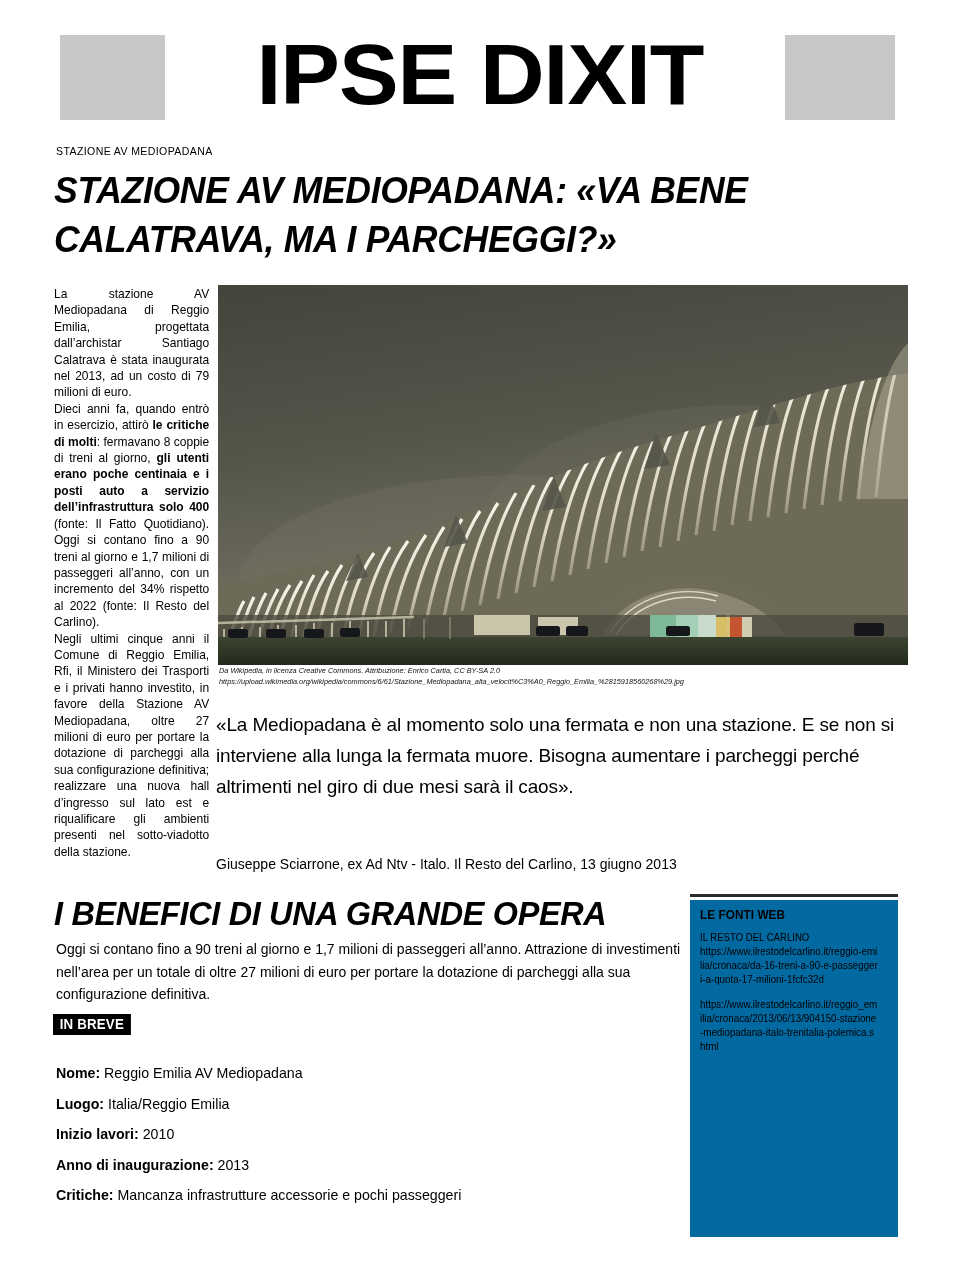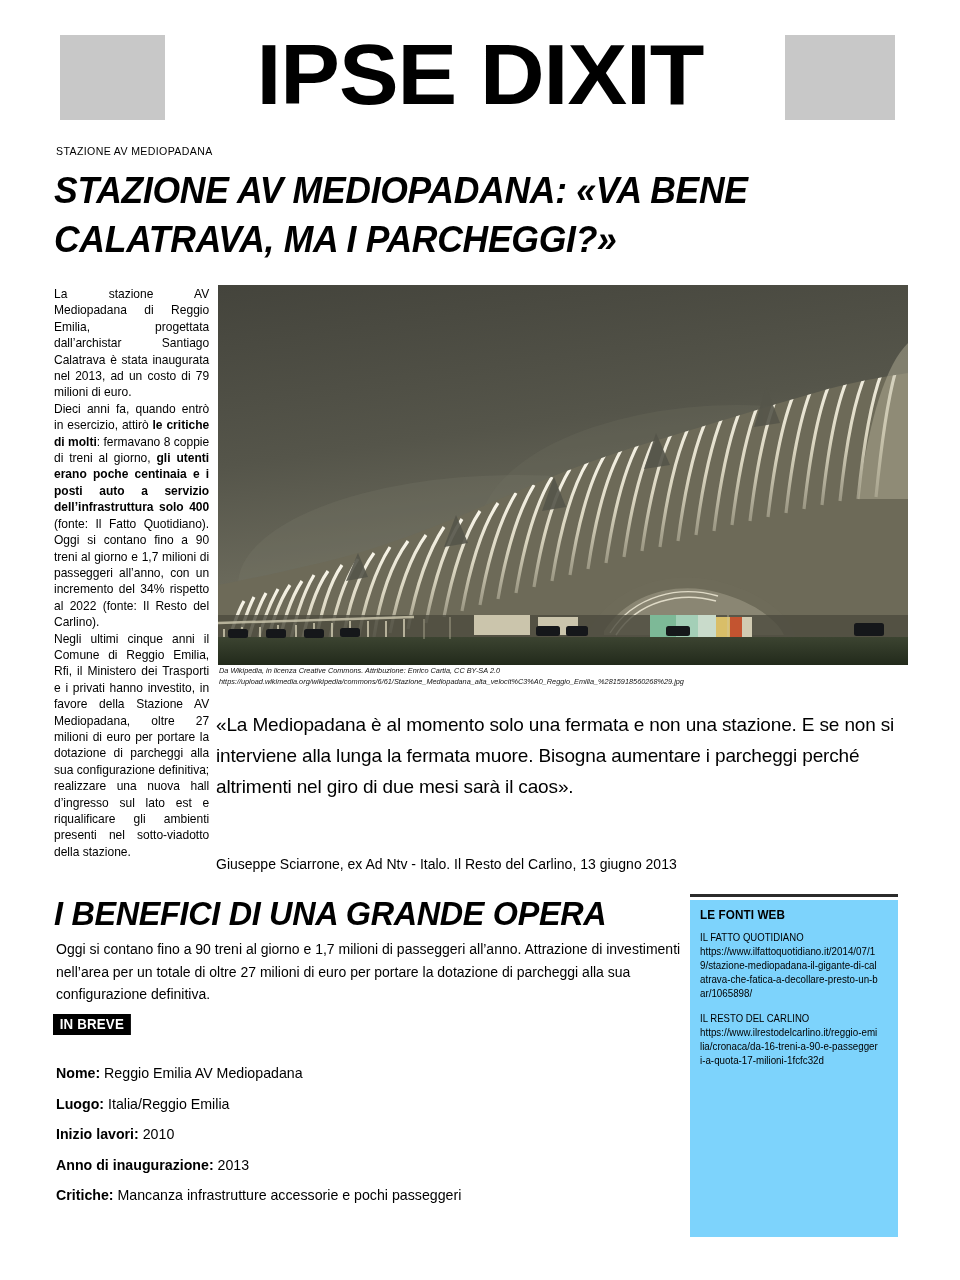--- a/index.html
+++ b/index.html
@@ -109,21 +109,21 @@
   .fact .k { font-weight:bold; }
   .fact.tight { line-height:21px; }
 
   
   .fonti-rule {
     position:absolute; left:690px; top:894px; width:208px; height:2.5px;
     background:#2b2b2b;
   }
   .fonti {
     position:absolute; left:690px; top:900px; width:208px; height:337px;
-    background:#7dd3fc;
+    background:#0369a1;
     padding:8px 10px 0 10px;
   }
   .fonti-title {
     font-size:12.6px; font-weight:bold; letter-spacing:0.1px;
     transform:scaleX(0.93); transform-origin:left top;
     margin-bottom:9px;
   }
   .source { margin-bottom:11px; }
   .source-name {
     font-size:10.3px; line-height:14px;
@@ -318,25 +318,24 @@
     <div class="fact">
       <span class="k">Critiche:</span>
       <span>Mancanza infrastrutture accessorie  e pochi passeggeri</span>
     </div>
   </div>
 
   <div class="fonti-rule"></div>
   <div class="fonti">
     <div class="fonti-title">LE FONTI WEB</div>
 
-    <div class="source">
-      <div class="source-name">IL FATTO QUOTIDIANO</div>
-      <div class="source-url">https://www.ilfattoquotidiano.it/2014/07/19/stazione-mediopadana-il-gigante-di-calatrava-che-fatica-a-decollare-presto-un-bar/1065898/</div>
-    </div>
 
     <div class="source">
       <div class="source-name">IL RESTO DEL CARLINO</div>
       <div class="source-url">https://www.ilrestodelcarlino.it/reggio-emilia/cronaca/da-16-treni-a-90-e-passeggeri-a-quota-17-milioni-1fcfc32d</div>
     </div>
 
+    <div class="source">
+      <div class="source-url">https://www.ilrestodelcarlino.it/reggio_emilia/cronaca/2013/06/13/904150-stazione-mediopadana-italo-trenitalia-polemica.shtml</div>
+    </div>
   </div>
 
 </div>
 
 </body></html>

